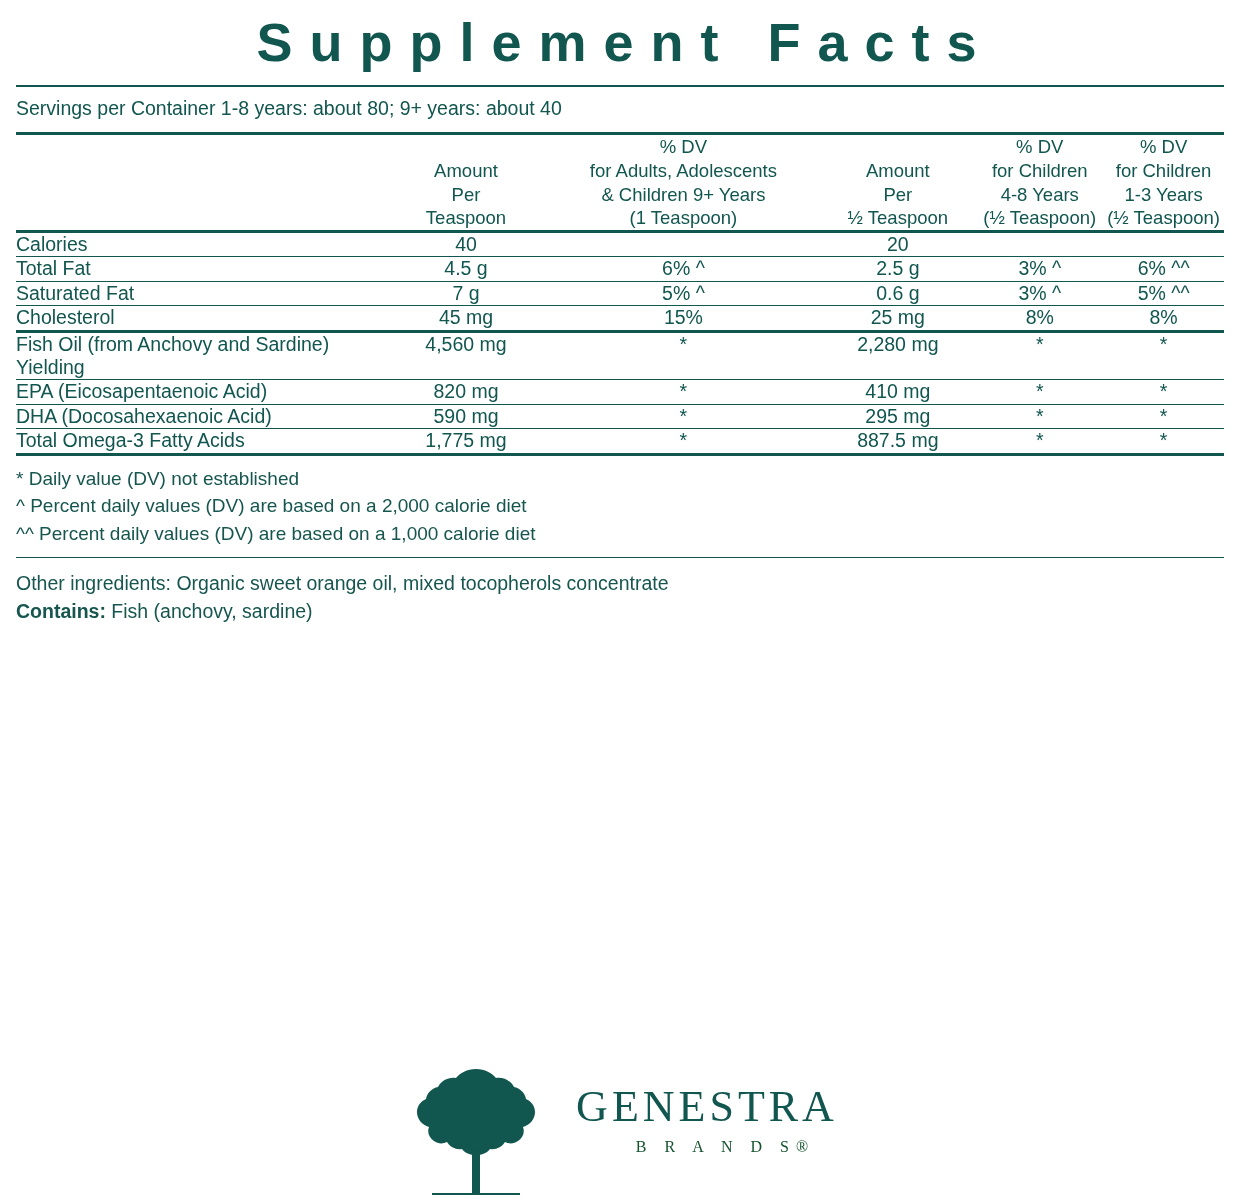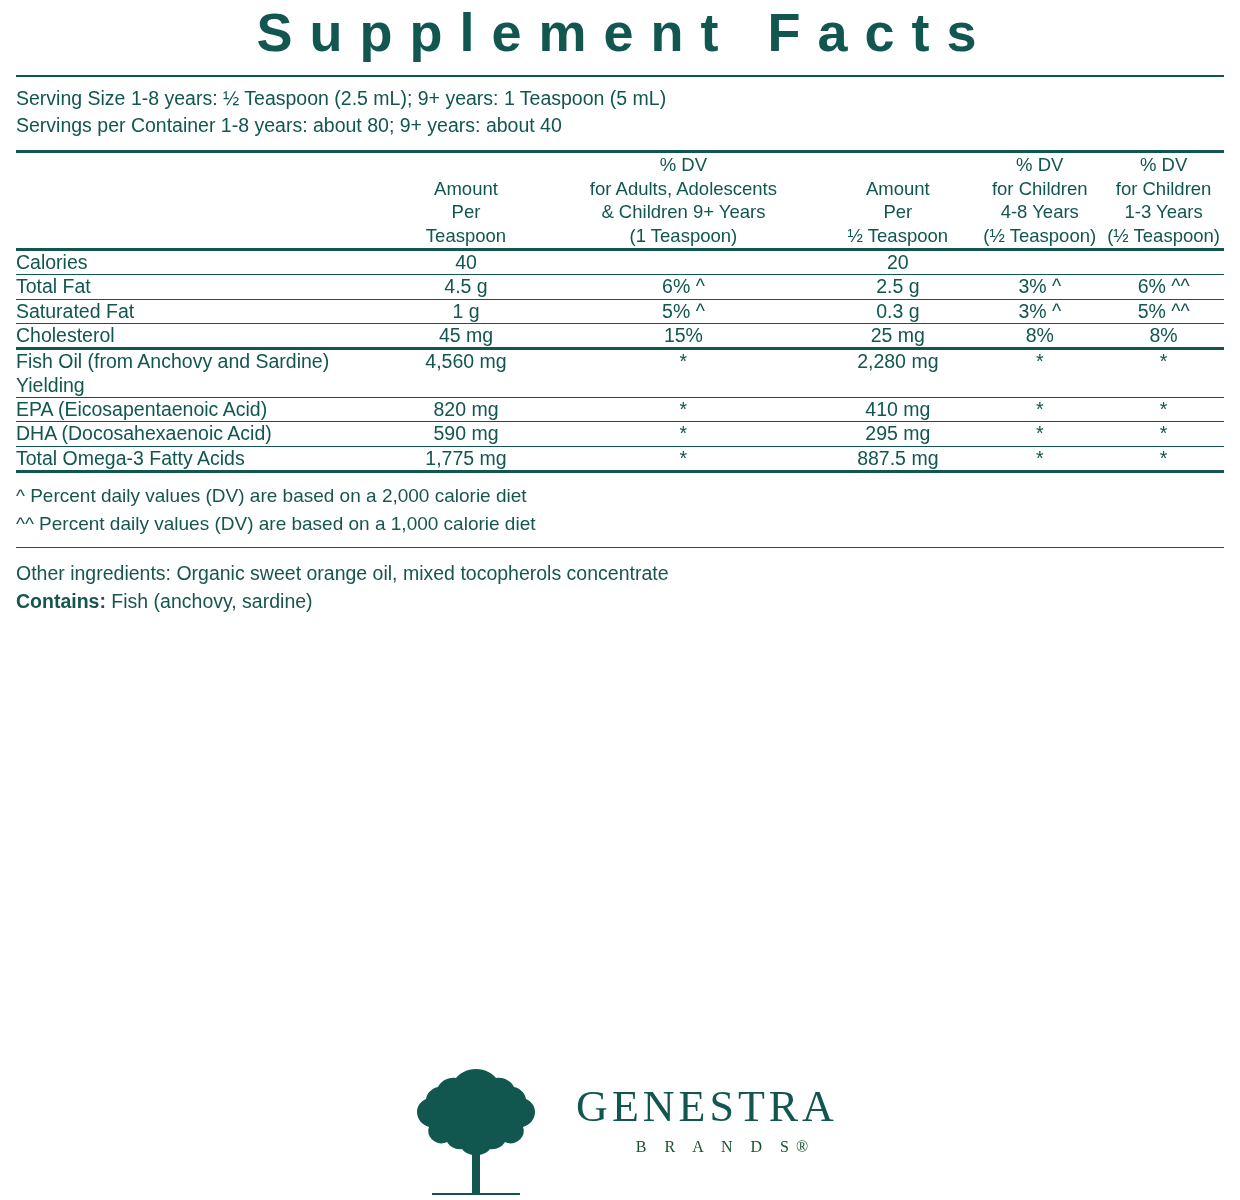--- a/index.html
+++ b/index.html
@@ -11,21 +11,21 @@
     width: 1240px;
     height: 1200px;
     font-family: "Liberation Sans", sans-serif;
     color: #16564f;
     position: relative;
     overflow: hidden;
   }
   .panel {
     position: absolute;
     left: 16px;
-    top: 4px;
+    top: 14px;
     width: 1208px;
   }
   .title {
     font-size: 54px;
     font-weight: bold;
     letter-spacing: 17px;
     text-align: center;
     color: #11564f;
     line-height: 1.05;
     white-space: nowrap;
@@ -134,21 +134,20 @@
   }
 </style>
 </head>
 <body>
 
 <div class="panel">
 
   <div class="title">Supplement Facts</div>
   <div class="rule-title"></div>
 
-  <div class="serving-line">Serving Size 1-8 years: ½ Teaspoon (2.5 mL); 9+ years: 1 Teaspoon (5 mL)</div>
   <div class="serving-line">Servings per Container 1-8 years: about 80; 9+ years: about 40</div>
 
   <table class="facts">
     <tbody>
       <tr class="thead-row line-heavy-top">
         <td class="col-name"></td>
         <td class="col-amt1">
           <div></div>
           <div>Amount</div>
           <div>Per</div>
@@ -193,23 +192,23 @@
         <td class="name">Total Fat</td>
         <td>4.5 g</td>
         <td>6% ^</td>
         <td>2.5 g</td>
         <td>3% ^</td>
         <td>6% ^^</td>
       </tr>
 
       <tr class="row line-thin-top">
         <td class="name indent1">Saturated Fat</td>
-        <td>1 g</td>
+        <td>7 g</td>
         <td>5% ^</td>
-        <td>0.3 g</td>
+        <td>0.6 g</td>
         <td>3% ^</td>
         <td>5% ^^</td>
       </tr>
 
       <tr class="row line-thin-top">
         <td class="name">Cholesterol</td>
         <td>45 mg</td>
         <td>15%</td>
         <td>25 mg</td>
         <td>8%</td>
@@ -257,20 +256,21 @@
         <td>1,775 mg</td>
         <td>*</td>
         <td>887.5 mg</td>
         <td>*</td>
         <td>*</td>
       </tr>
     </tbody>
   </table>
 
   <div class="footnotes">
+    <div>*  Daily value (DV) not established</div>
     <div>^  Percent daily values (DV) are based on a 2,000 calorie diet</div>
     <div>^^ Percent daily values (DV) are based on a 1,000 calorie diet</div>
   </div>
 
   <div class="bottom-rule"></div>
 
   <div class="other-ing">Other ingredients: Organic sweet orange oil, mixed tocopherols concentrate</div>
 
   <div class="contains">
     <b>Contains:</b>

